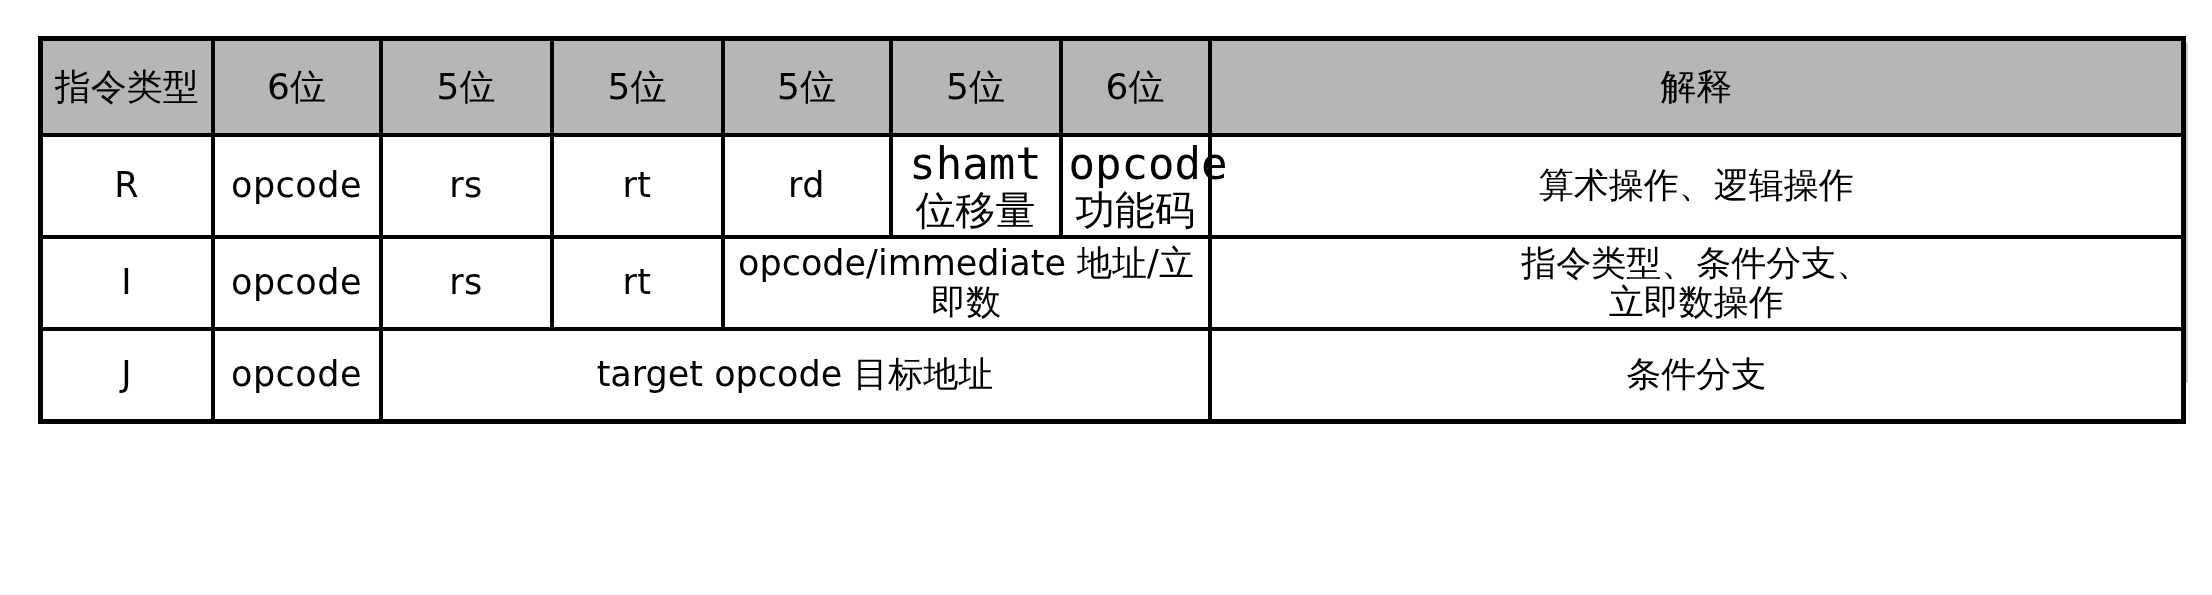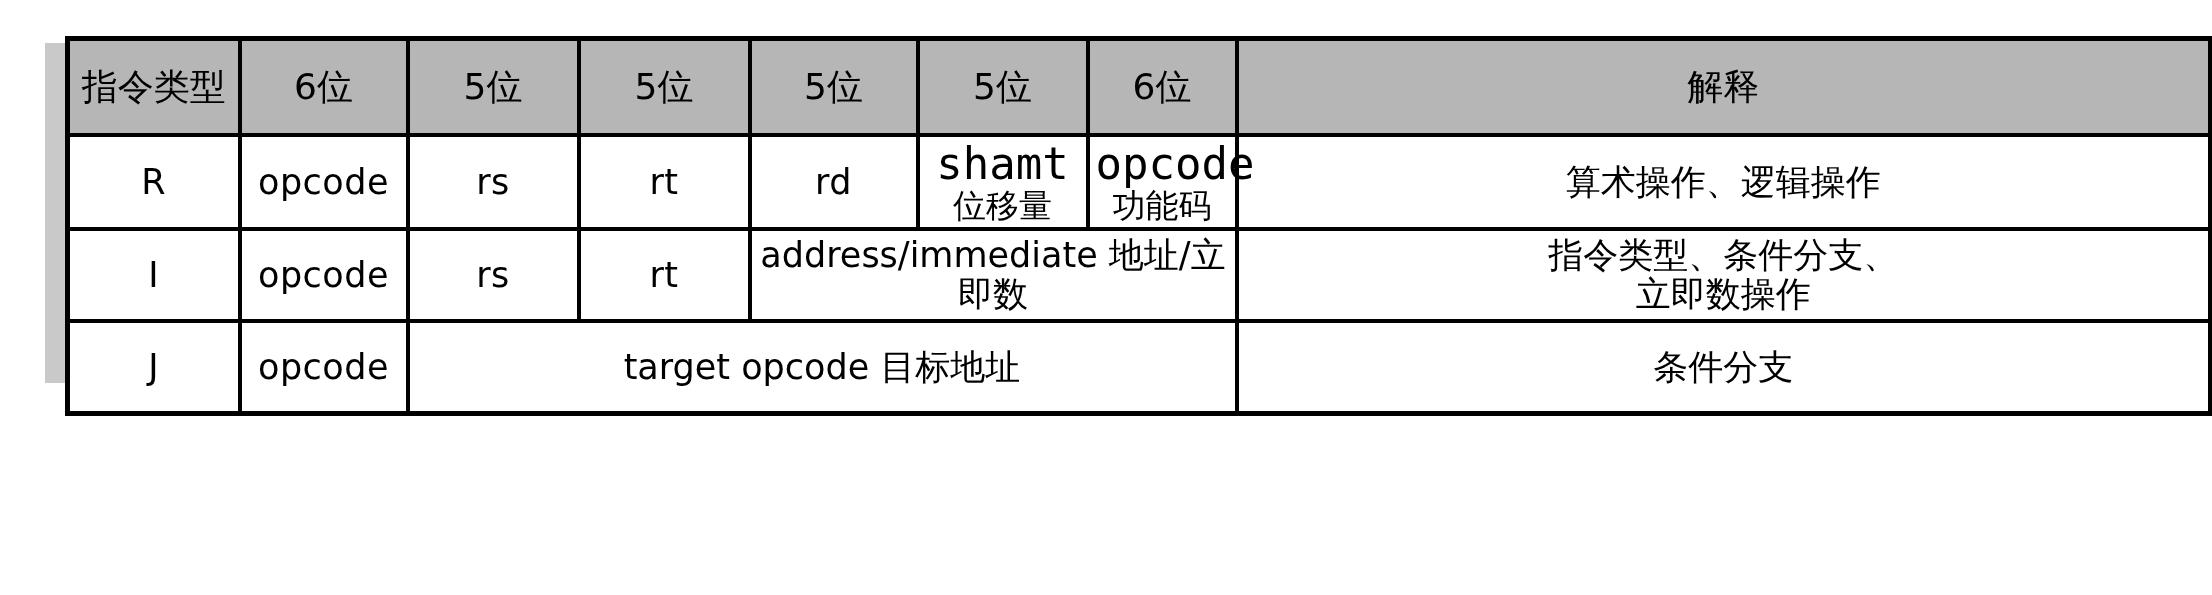--- a/index.html
+++ b/index.html
@@ -33,21 +33,20 @@
     position: absolute;
     left: 38px;
     top: 36px;
     width: 2143px;
     height: 340px;
     border-collapse: collapse;
     table-layout: fixed;
     background: #14532d;
     z-index: 2;
     border: 5px solid #000000;
-    margin-left: 27px;
   }
   table.fmt td, table.fmt th {
     border: 4px solid #000000;
     text-align: center;
     vertical-align: middle;
     padding: 2px 6px;
     color: #000000;
     font-weight: normal;
     background: #ffffff;
     line-height: 1.12;
@@ -76,21 +75,21 @@
     font-size: 33px;
   }
   td.twoline .en {
     display: block;
     font-family: "DejaVu Sans Mono", monospace;
     font-size: 44px;
   }
   td.twoline .cn {
     display: block;
     font-family: "DejaVu Sans", sans-serif;
-    font-size: 33px;
+    font-size: 40px;
   }
   td.expl {
     font-size: 35px;
   }
   td.expl .l1, td.expl .l2 {
     display: block;
   }
   .col-type  { width: 172px; }
   .col-c1    { width: 168px; }
   .col-c2    { width: 171px; }
@@ -149,21 +148,21 @@
         <td class="expl">
           <span class="l1">算术操作、逻辑操作</span>
         </td>
       </tr>
 
       <tr>
         <td class="code">I</td>
         <td class="code">opcode</td>
         <td class="code">rs</td>
         <td class="code">rt</td>
-        <td class="mixed" colspan="3">address/immediate 地址/立即数</td>
+        <td class="mixed" colspan="3">opcode/immediate 地址/立即数</td>
         <td class="expl">
           <span class="l1">指令类型、条件分支、</span>
           <span class="l2">立即数操作</span>
         </td>
       </tr>
 
       <tr>
         <td class="code">J</td>
         <td class="code">opcode</td>
         <td class="mixed" colspan="5">target opcode 目标地址</td>

